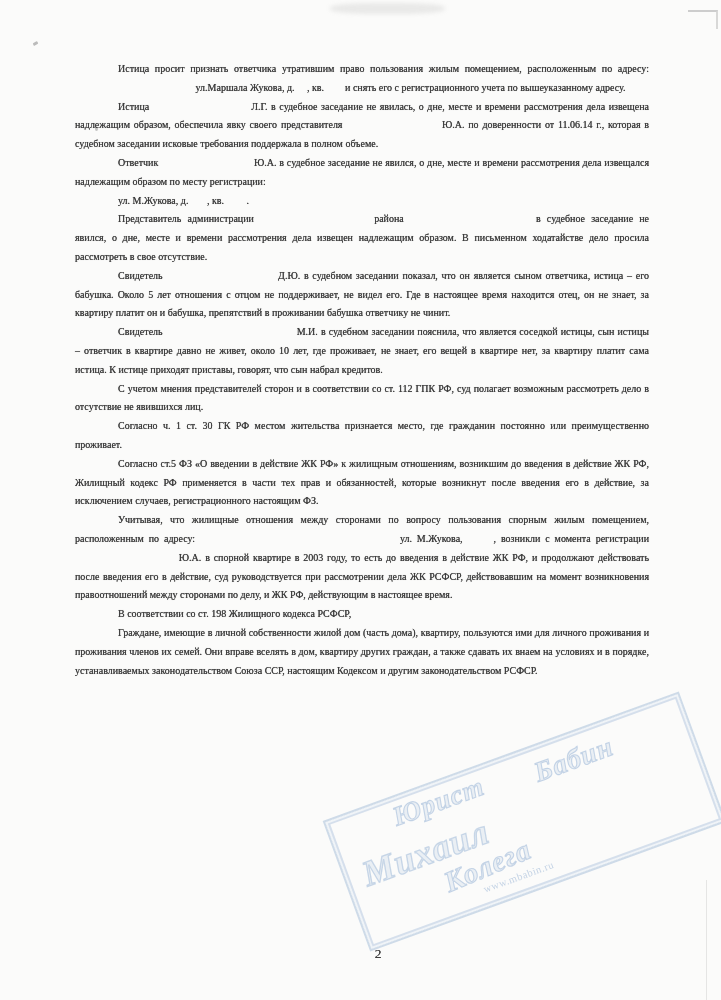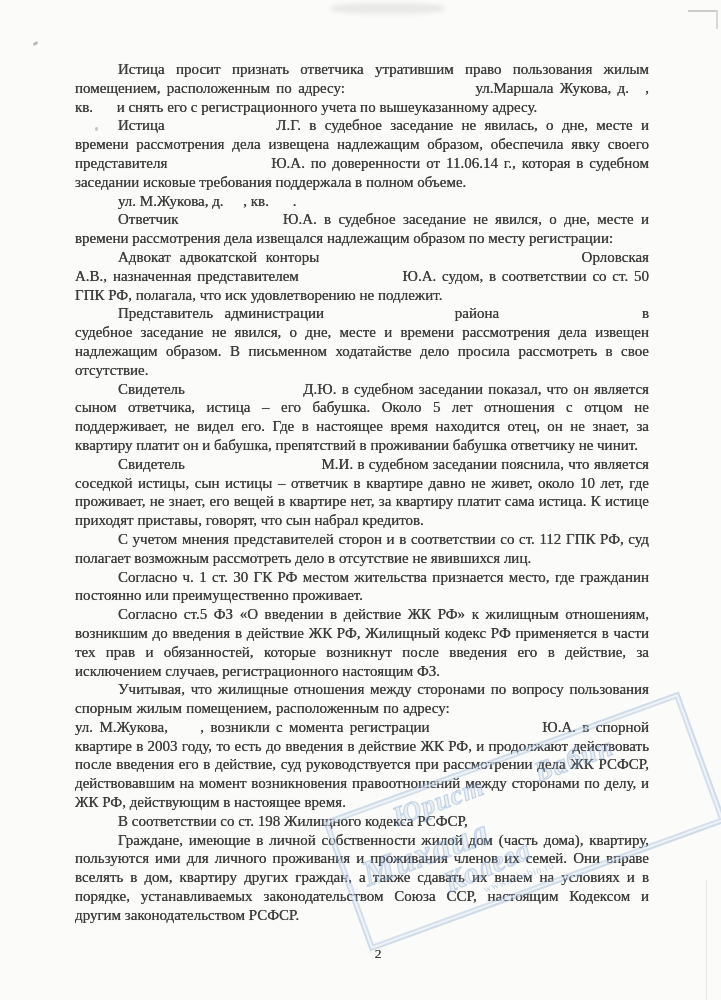--- a/index.html
+++ b/index.html
@@ -9,21 +9,21 @@
     font-family:"Liberation Serif","DejaVu Serif",serif;
     position:relative;overflow:hidden;
   }
   .sheet{
     position:absolute;inset:0;
     color:var(--ink,#3d3d3d);
   }
   .doc{
     position:absolute;
     left:75px;top:60px;width:574px;
-    font-size:15px;line-height:18.8px;
+    font-size:10px;line-height:18.8px;
     text-align:justify;
     text-shadow:0 0 .5px rgba(55,55,55,.85), 0 0 1.3px rgba(70,70,70,.22);
   }
   .para{margin:0;text-indent:43px;}
   .gap{display:inline-block;height:1px;vertical-align:baseline;}
   .pagenum{
     position:absolute;left:75px;top:946px;width:606px;
     text-align:center;font-size:13.5px;
     color:var(--ink,#3d3d3d);
     text-shadow:0 0 .5px rgba(55,55,55,.85);
@@ -75,23 +75,22 @@
 
   <div class="smudge-top"></div>
   <div class="corner-mark"></div>
   <div class="speck-1"></div>
   <div class="speck-2"></div>
   <div class="edge-line"></div>
 
   <div class="doc">
       <p class="para">Истица просит признать ответчика утратившим право пользования жилым помещением, расположенным по адресу: <span class="gap" style="width: 118px;"></span> ул.Маршала Жукова, д. <span class="gap" style="width: 10px;"></span>, кв. <span class="gap" style="width: 16px;"></span> и снять его с регистрационного учета по вышеуказанному адресу.</p>
       <p class="para">Истица <span class="gap" style="width: 95px;"></span> Л.Г. в судебное заседание не явилась, о дне, месте и времени рассмотрения дела извещена надлежащим образом, обеспечила явку своего представителя <span class="gap" style="width: 92px;"></span> Ю.А. по доверенности от 11.06.14 г., которая в судебном заседании исковые требования поддержала в полном объеме.</p>
+      <p class="para">Ответчик <span class="gap" style="width: 90px;"></span> Ю.А. в судебное заседание не явился, о дне, месте и времени рассмотрения дела извещался надлежащим образом по месту регистрации:</p>
       <p class="para">ул. М.Жукова, д. <span class="gap" style="width: 16px;"></span>, кв. <span class="gap" style="width: 20px;"></span>.</p>
-      <p class="para">Ответчик <span class="gap" style="width: 90px;"></span> Ю.А. в судебное заседание не явился, о дне, месте и времени рассмотрения дела извещался надлежащим образом по месту регистрации:</p>
-      <p class="para">Адвокат адвокатской конторы <span class="gap" style="width: 245px;"></span> Орловская А.В., назначенная представителем <span class="gap" style="width: 92px;"></span> Ю.А. судом, в соответствии со ст. 50 ГПК РФ, полагала, что иск удовлетворению не подлежит.</p>
       <p class="para">Представитель администрации <span class="gap" style="width: 108px;"></span> района <span class="gap" style="width: 120px;"></span> в судебное заседание не явился, о дне, месте и времени рассмотрения дела извещен надлежащим образом. В письменном ходатайстве дело просила рассмотреть в свое отсутствие.</p>
       <p class="para">Свидетель <span class="gap" style="width: 108px;"></span> Д.Ю. в судебном заседании показал, что он является сыном ответчика, истица – его бабушка. Около 5 лет отношения с отцом не поддерживает, не видел его. Где в настоящее время находится отец, он не знает, за квартиру платит он и бабушка, препятствий в проживании бабушка ответчику не чинит.</p>
       <p class="para">Свидетель <span class="gap" style="width: 128px;"></span> М.И. в судебном заседании пояснила, что является соседкой истицы, сын истицы – ответчик в квартире давно не живет, около 10 лет, где проживает, не знает, его вещей в квартире нет, за квартиру платит сама истица. К истице приходят приставы, говорят, что сын набрал кредитов.</p>
       <p class="para">С учетом мнения представителей сторон и в соответствии со ст. 112 ГПК РФ, суд полагает возможным рассмотреть дело в отсутствие не явившихся лиц.</p>
       <p class="para">Согласно ч. 1 ст. 30 ГК РФ местом жительства признается место, где гражданин постоянно или преимущественно проживает.</p>
       <p class="para">Согласно ст.5 ФЗ «О введении в действие ЖК РФ» к жилищным отношениям, возникшим до введения в действие ЖК РФ, Жилищный кодекс РФ применяется в части тех прав и обязанностей, которые возникнут после введения его в действие, за исключением случаев, регистрационного настоящим ФЗ.</p>
       <p class="para">Учитывая, что жилищные отношения между сторонами по вопросу пользования спорным жилым помещением, расположенным по адресу: <span class="gap" style="width: 195px;"></span> ул. М.Жукова, <span class="gap" style="width: 26px;"></span>, возникли с момента регистрации <span class="gap" style="width: 100px;"></span> Ю.А. в спорной квартире в 2003 году, то есть до введения в действие ЖК РФ, и продолжают действовать после введения его в действие, суд руководствуется при рассмотрении дела ЖК РСФСР, действовавшим на момент возникновения правоотношений между сторонами по делу, и ЖК РФ, действующим в настоящее время.</p>
       <p class="para">В соответствии со ст. 198 Жилищного кодекса РСФСР,</p>
       <p class="para">Граждане, имеющие в личной собственности жилой дом (часть дома), квартиру, пользуются ими для личного проживания и проживания членов их семей. Они вправе вселять в дом, квартиру других граждан, а также сдавать их внаем на условиях и в порядке, устанавливаемых законодательством Союза ССР, настоящим Кодексом и другим законодательством РСФСР.</p>
     </div>

